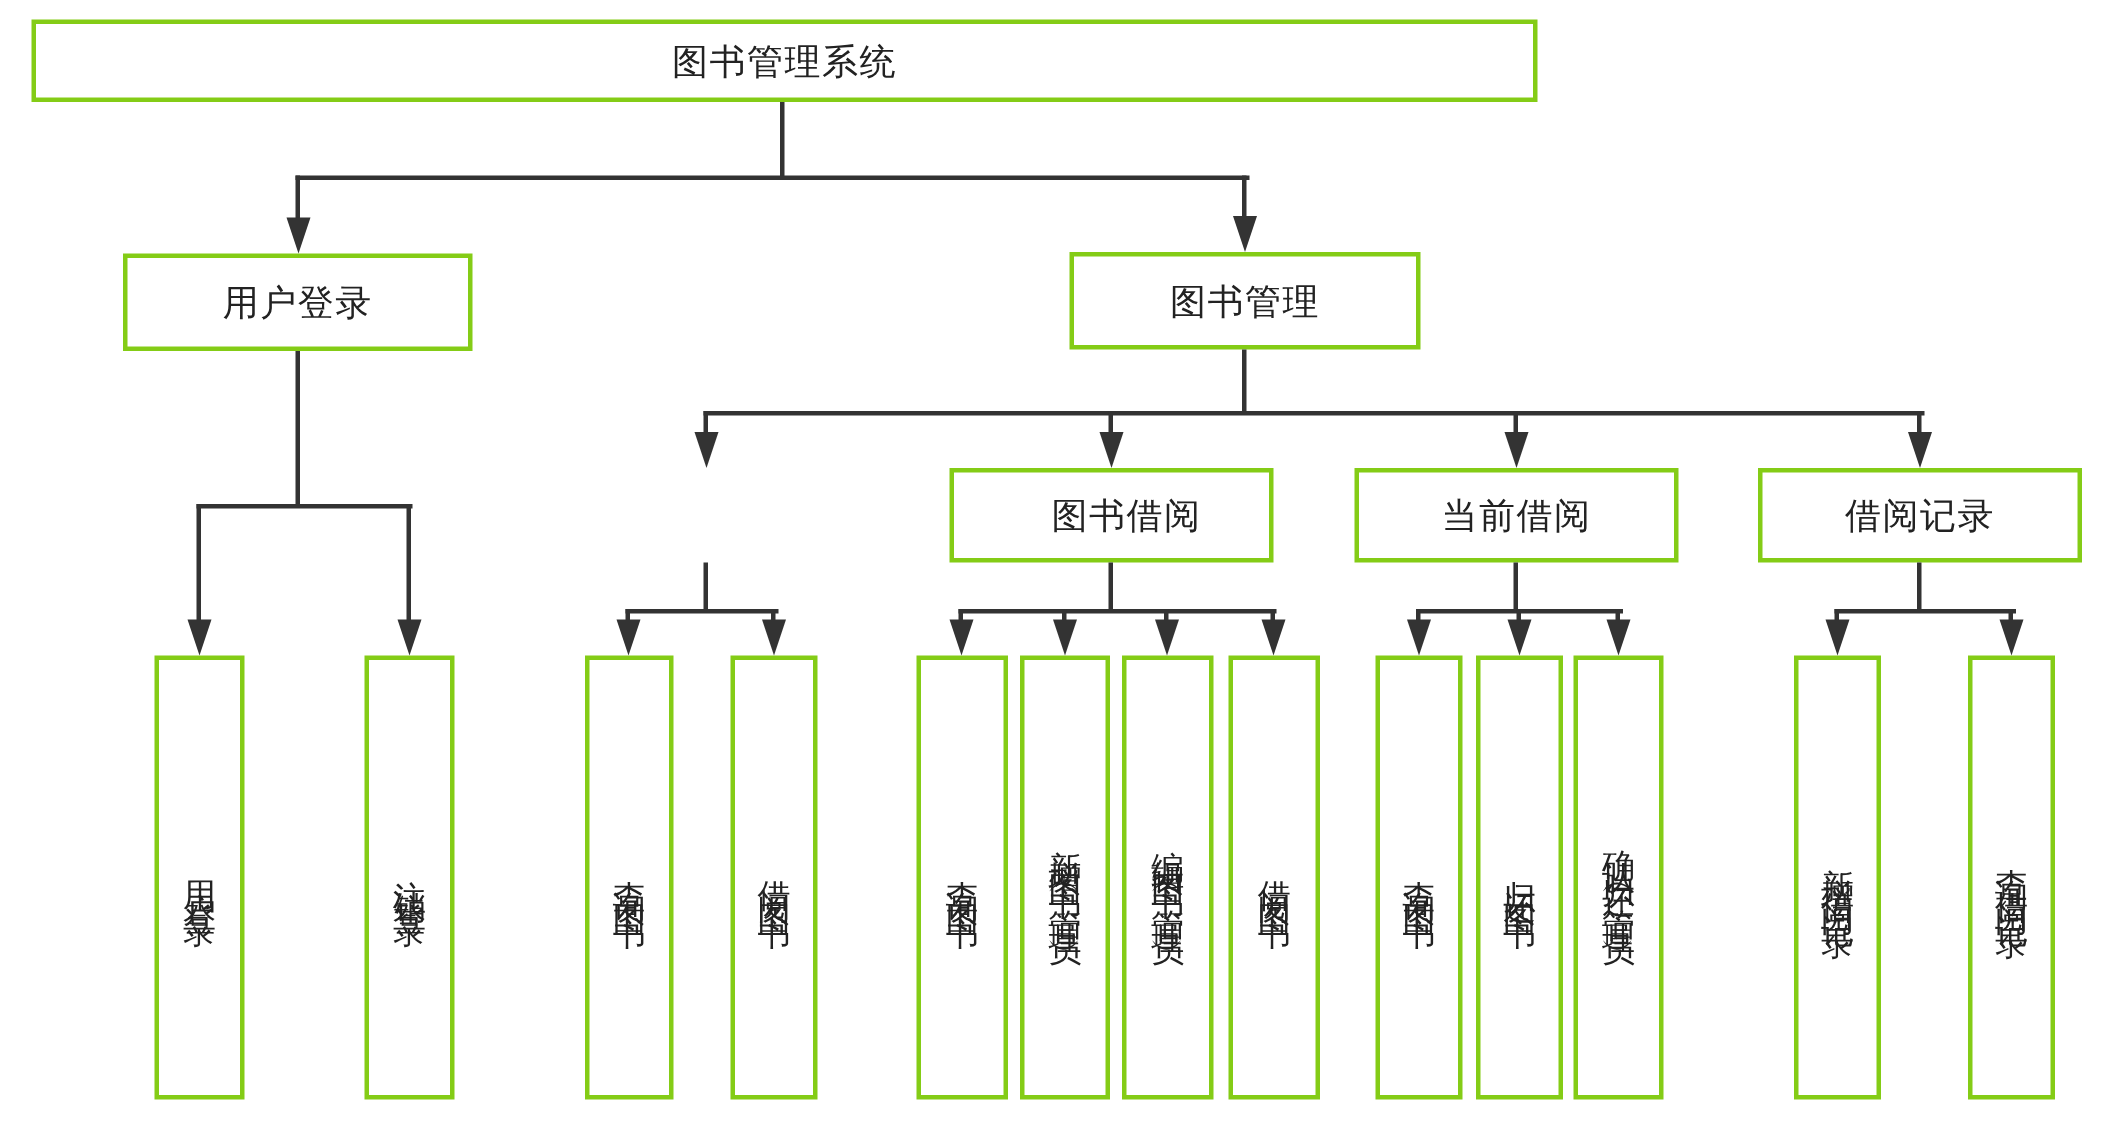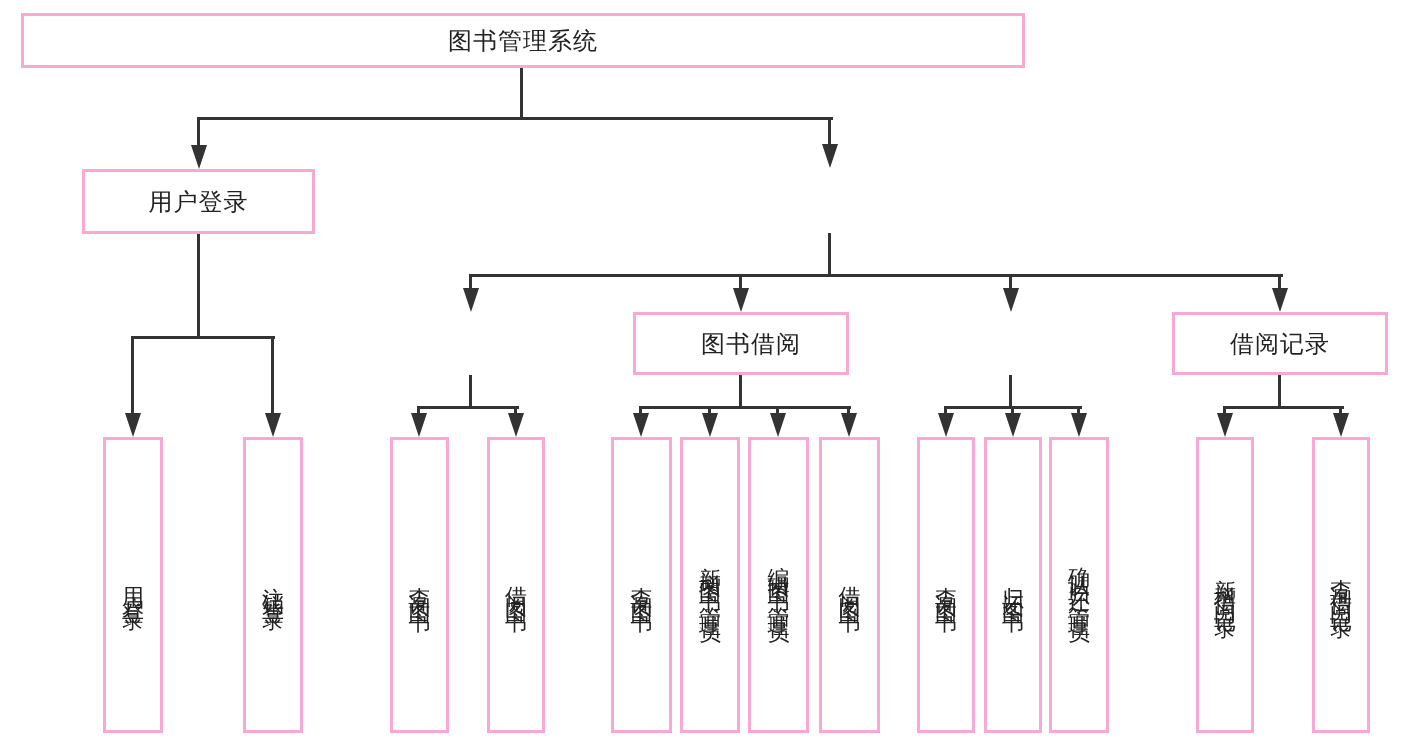--- a/index.html
+++ b/index.html
@@ -1,21 +1,21 @@
 <!DOCTYPE html>
 <html><head>
 <meta charset="utf-8">
 <style>
   html,body{margin:0;padding:0;background:#ffffff;}
   .canvas{
     position:relative;width:1405px;height:747px;background:#ffffff;
     font-family:"Liberation Sans","DejaVu Sans",sans-serif;overflow:hidden;color:#222222;
   }
   .box{
-    position:absolute;border:3px solid #f9a8d4;background:#ffffff;
+    position:absolute;border:3px solid #84cc16;background:#ffffff;
     box-sizing:border-box;display:flex;align-items:center;justify-content:center;
   }
   .h-label{font-size:24px;letter-spacing:1px;white-space:nowrap;color:#222222;}
   .v-label{
     writing-mode:vertical-rl;text-orientation:mixed;
     font-size:22px;letter-spacing:8px;line-height:1;color:#222222;white-space:nowrap;
   }
   .vline{position:absolute;width:3px;background:#333333;}
   .hline{position:absolute;height:3px;background:#333333;}
   .arrow{
@@ -34,26 +34,32 @@
 <div class="canvas">
 
   <div class="box" style="left:21px;top:13px;width:1004px;height:55px;">
     <span class="h-label">图书管理系统</span>
   </div>
 
   <div class="box" style="left:82px;top:169px;width:233px;height:65px;">
     <span class="h-label">用户登录</span>
   </div>
 
+  <div class="box" style="left:713px;top:168px;width:234px;height:65px;">
+    <span class="h-label">图书管理</span>
+  </div>
 
 
   <div class="box" style="left:633px;top:312px;width:216px;height:63px;padding-left:20px;">
     <span class="h-label">图书借阅</span>
   </div>
 
+  <div class="box" style="left:903px;top:312px;width:216px;height:63px;">
+    <span class="h-label">当前借阅</span>
+  </div>
 
   <div class="box" style="left:1172px;top:312px;width:216px;height:63px;">
     <span class="h-label">借阅记录</span>
   </div>
 
   <div class="box" style="left:103px;top:437px;width:60px;height:296px;">
     <span class="v-label">用户登录</span>
   </div>
   <div class="box" style="left:243px;top:437px;width:60px;height:296px;">
     <span class="v-label">注销登录</span>

